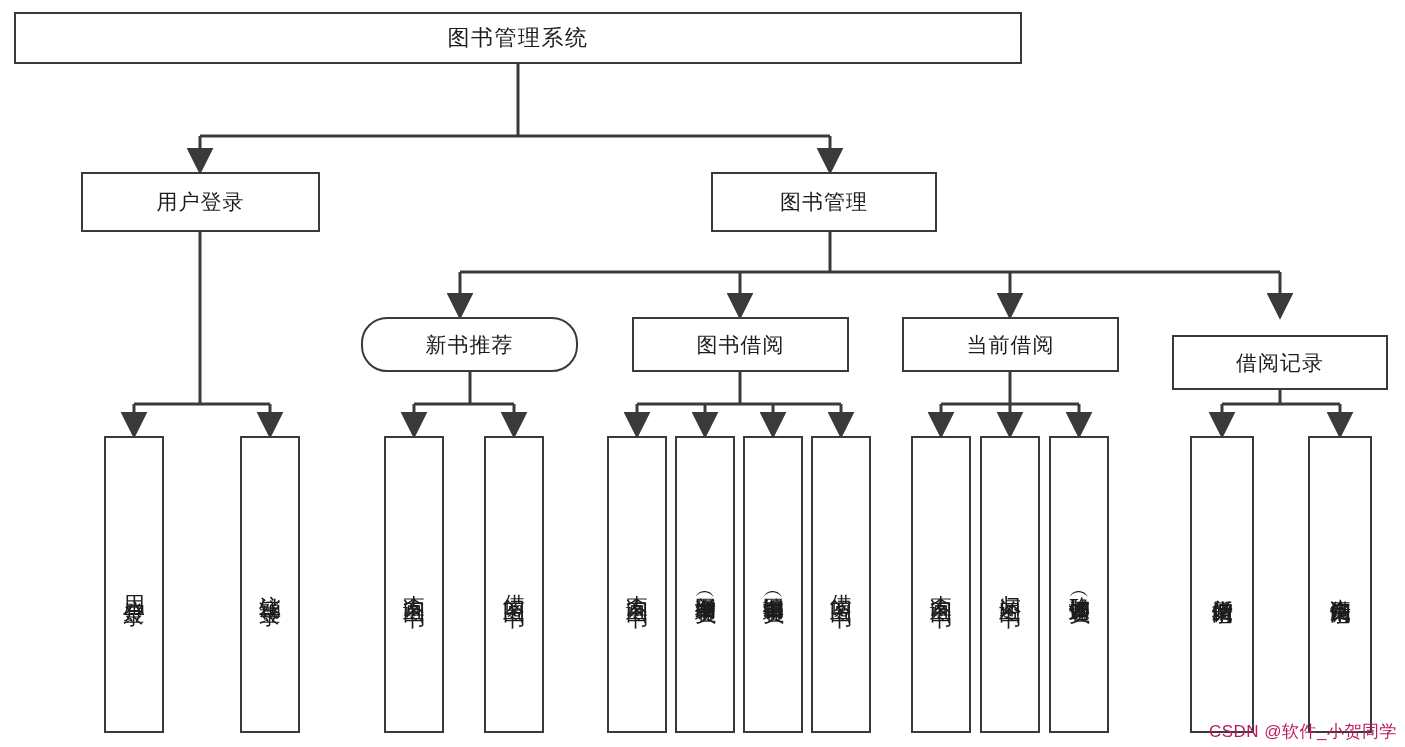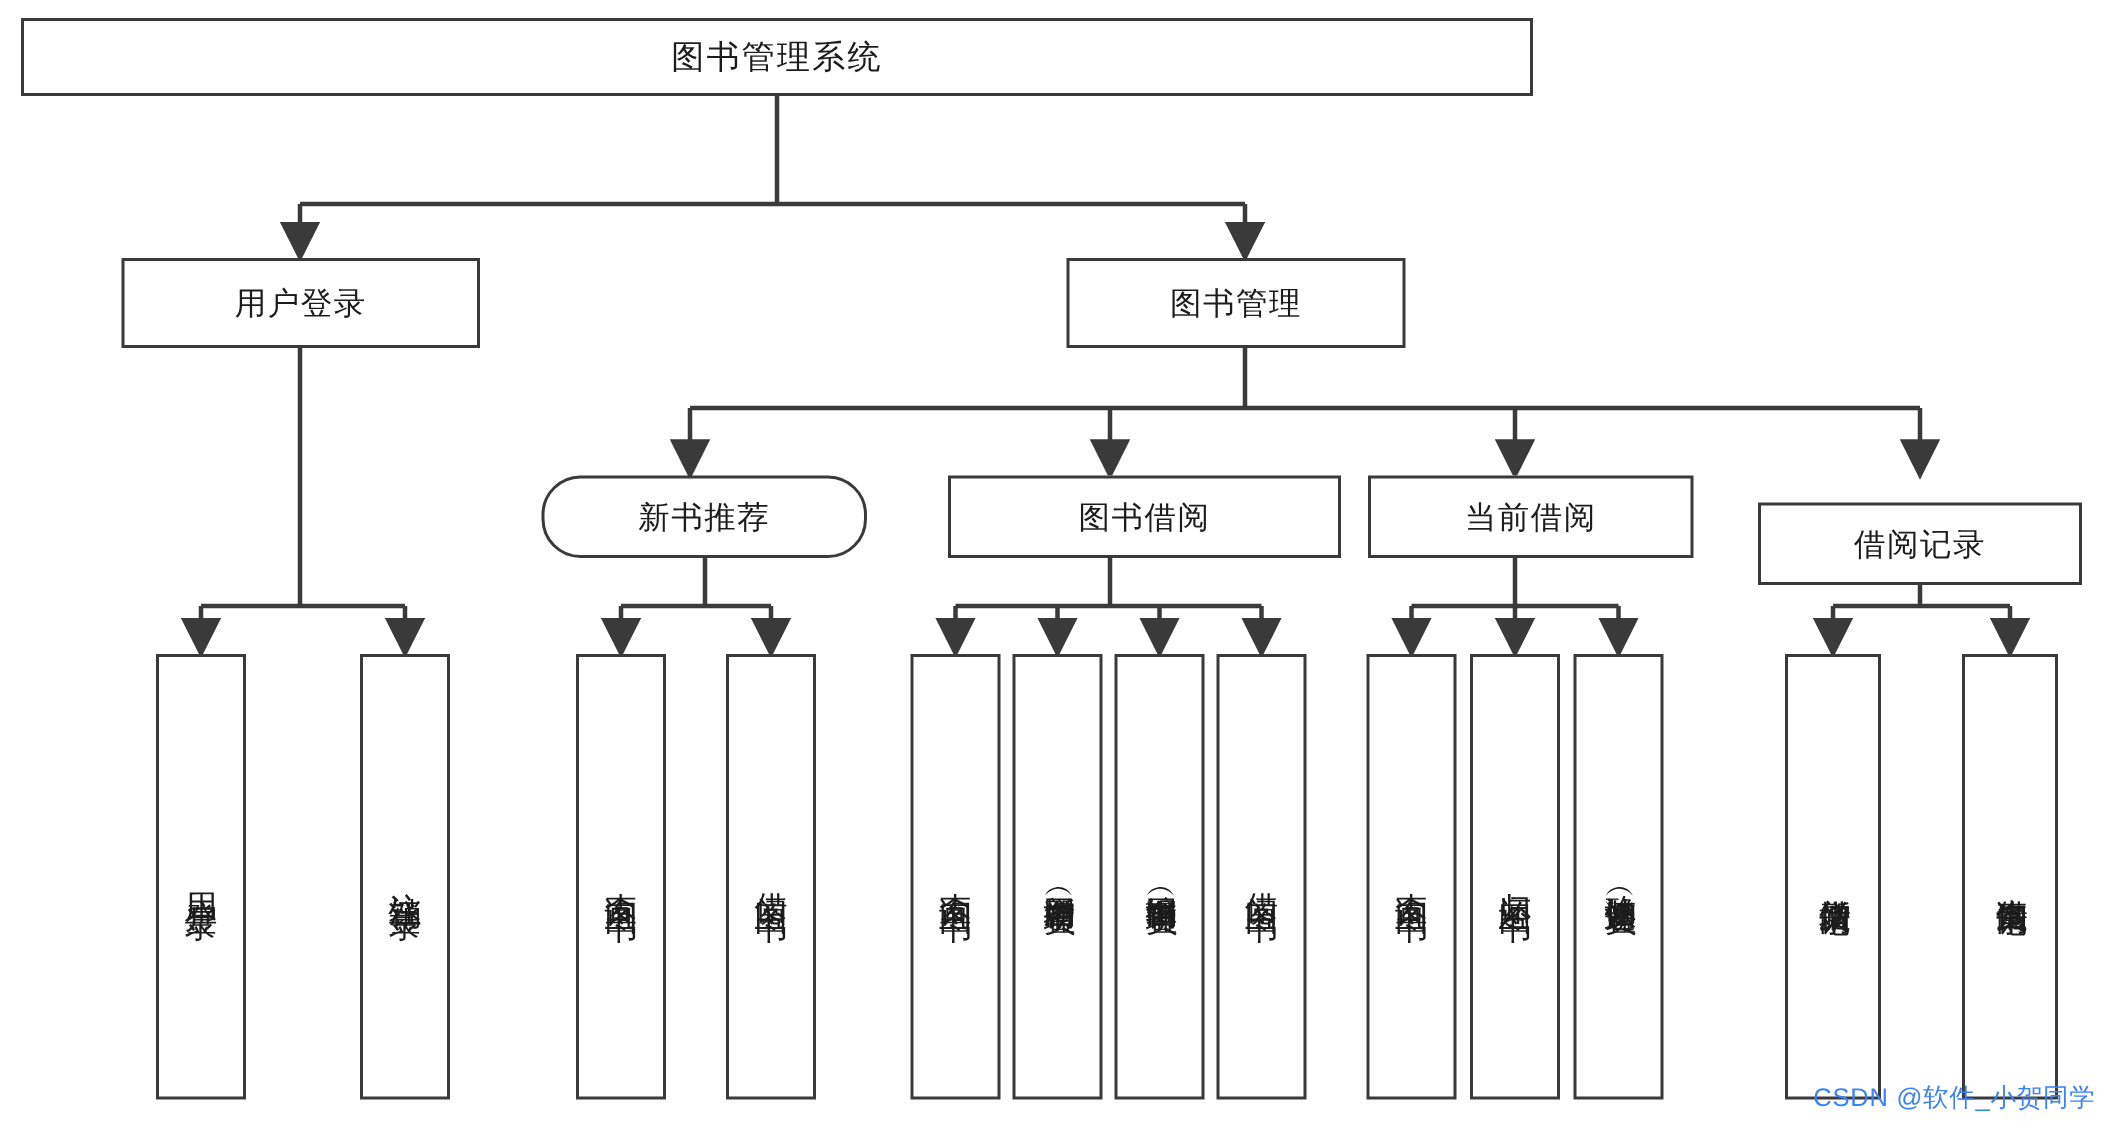--- a/index.html
+++ b/index.html
@@ -55,21 +55,21 @@
   }
   .vtext.tight{
     letter-spacing:1px;
     font-size:21px;
   }
   .watermark{
     position:absolute;
     right:8px;
     bottom:4px;
     font-size:17px;
-    color:#3b82f6;
+    color:#be185d;
     letter-spacing:0.5px;
     white-space:nowrap;
     z-index:5;
   }
 </style>
 </head>
 <body>
 
 <div id="canvas">
 
@@ -133,24 +133,24 @@
   <div class="node h-node" style="left:81px;top:172px;width:239px;height:60px;">
     <span>用户登录</span>
   </div>
   <div class="node h-node" style="left:711px;top:172px;width:226px;height:60px;">
     <span>图书管理</span>
   </div>
 
   <div class="node h-node" style="left:361px;top:317px;width:217px;height:55px;border-radius:26px;">
     <span>新书推荐</span>
   </div>
-  <div class="node h-node" style="left:632px;top:317px;width:262px;height:55px;">
+  <div class="node h-node" style="left:632px;top:317px;width:217px;height:55px;">
     <span>图书借阅</span>
   </div>
-  <div class="node h-node" style="left:902px;top:317px;width:217px;height:55px;margin-left:10px;">
+  <div class="node h-node" style="left:902px;top:317px;width:217px;height:55px;">
     <span>当前借阅</span>
   </div>
   <div class="node h-node" style="left:1172px;top:335px;width:216px;height:55px;">
     <span>借阅记录</span>
   </div>
 
   <div class="node leaf" style="left:104px;top:436px;width:60px;height:297px;">
     <span class="vtext">用户登录</span>
   </div>
   <div class="node leaf" style="left:240px;top:436px;width:60px;height:297px;">

